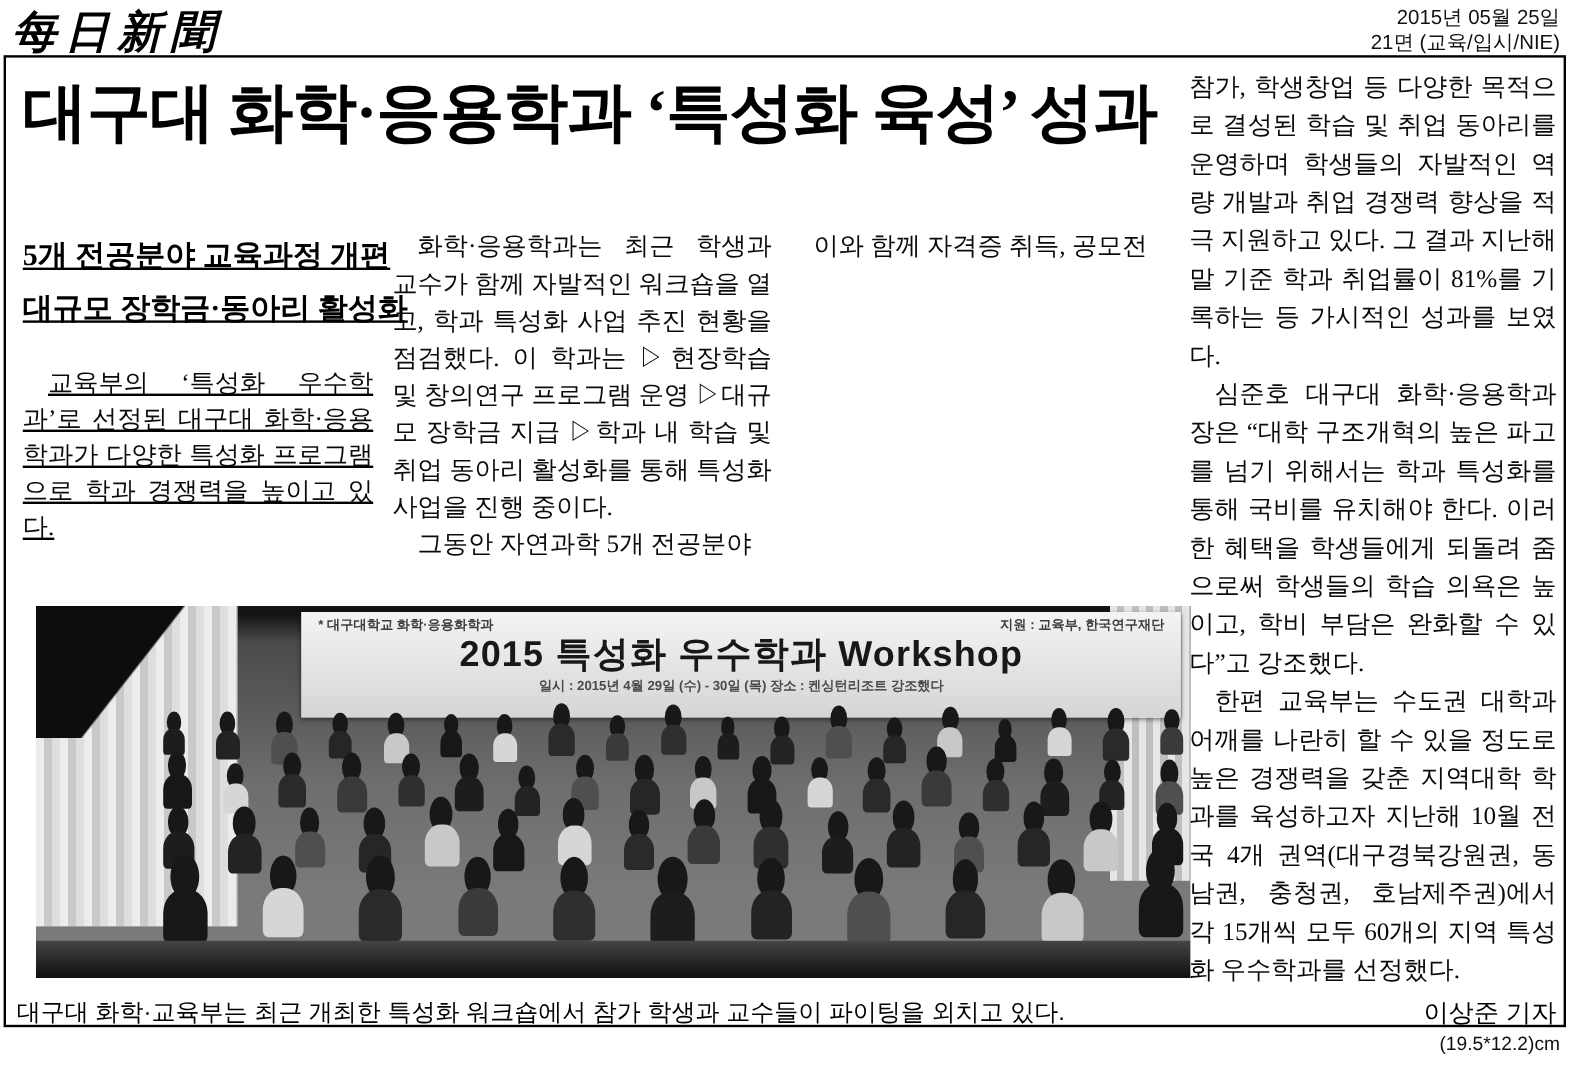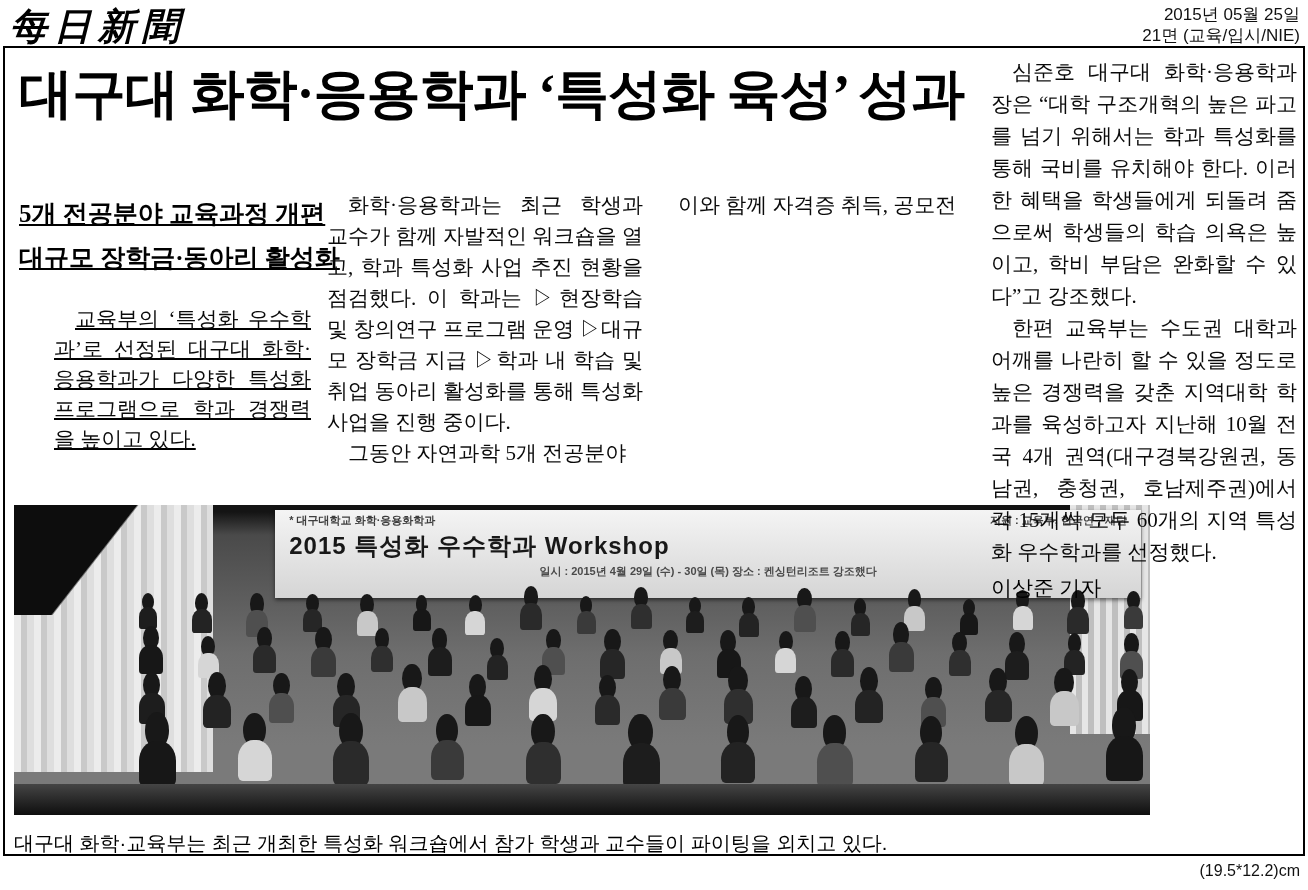--- a/index.html
+++ b/index.html
@@ -29,47 +29,47 @@
   }
   .col { position:absolute; text-align:justify; }
   .col p { font-size:21px; line-height:31px; text-align:justify; word-break:break-all; color:#0a0a0a; }
   .col p.indent { text-indent:1em; }
   .col1 { left:14px;  top:144px; width:292px;text-decoration:underline; }
   .col2 { left:322px; top:142px; width:316px; }
   .col3 { left:652px; top:142px; width:316px; }
   .col4 { left:986px; top:8px;   width:306px; }
   .col4 p { line-height:32px; }
   .subhead { font-size:25px; font-weight:700; line-height:44px; white-space:nowrap; color:#000; }
-  .col1 p { margin-top:24px; line-height:30px;margin-left:35px; }
-  .byline { margin-top:6px; text-align:left; font-family:Liberation Serif, serif;
+  .col1 p { margin-top:24px; line-height:30px; }
+  .byline { margin-top:6px; text-align:right; font-family:Liberation Sans, sans-serif;
             font-size:21px; font-weight:500; }
   
   .photo {
-    position:absolute; left:9px; top:457px; width:1136px; height:310px; overflow:hidden;
+    position:absolute; left:25px; top:457px; width:962px; height:310px; overflow:hidden;
     background:linear-gradient(#141414 0px, #141414 7px, #4a4a4a 30px, #6e6e6e 150px, #7a7a7a 240px);
   }
   .curtain-left {
     position:absolute; left:0; top:0; bottom:14%; width:17.5%;
     background:repeating-linear-gradient(90deg,#ececec 0 7px,#c9c9c9 7px 13px,#dedede 13px 20px);
   }
   .curtain-right {
     position:absolute; right:0; top:0; bottom:26%; width:7%;
     background:repeating-linear-gradient(90deg,#e6e6e6 0 6px,#bfbfbf 6px 12px);
   }
   .corner-dark {
     position:absolute; left:0; top:0; width:150px; height:110px;
     background:linear-gradient(128deg,#0d0d0d 52%,transparent 53%);
   }
   .photo-banner {
     position:absolute; left:23%; right:0.8%; top:5px; height:88px; padding:3px 14px 0;
     background:linear-gradient(#f4f4f4,#d5d5d5); box-shadow:0 2px 4px rgba(0,0,0,.55);
     font-family:"Liberation Sans", sans-serif; color:#2b2b2b;
   }
   .banner-meta { display:flex; justify-content:space-between; font-size:11px; font-weight:700; color:#3d3d3d; }
-  .banner-title { text-align:left; font-size:24px; font-weight:900; letter-spacing:1px; color:#181818; line-height:36px; }
+  .banner-title { text-align:center; font-size:30px; font-weight:900; letter-spacing:1px; color:#181818; line-height:36px; }
   .banner-sub { text-align:center; font-size:11px; font-weight:600; color:#4a4a4a; }
   .crowd-row { position:absolute; left:11%; right:0.6%; display:flex; justify-content:space-between; align-items:flex-end; }
   .person { position:relative; display:block; flex:none; width:var(--s); height:calc(var(--s)*2.0); }
   .person::before {
     content:''; position:absolute; top:0; left:16%; width:66%; height:50%;
     border-radius:50%; background:#181818;
   }
   .person::after {
     content:''; position:absolute; bottom:0; left:0; width:100%; height:60%;
     border-radius:45% 45% 14% 14%; background:var(--b);
@@ -209,20 +209,21 @@
           </div>
         </div>
       <div class="floor"></div>
     </div>
 
     <div class="caption-row">
       <span>대구대 화학·교육부는 최근 개최한 특성화 워크숍에서 참가 학생과 교수들이 파이팅을 외치고 있다.</span>
     </div>
 
     <div class="col col4">
+      <p>참가, 학생창업 등 다양한 목적으로 결성된 학습 및 취업 동아리를 운영하며 학생들의 자발적인 역량 개발과 취업 경쟁력 향상을 적극 지원하고 있다. 그 결과 지난해 말 기준 학과 취업률이 81%를 기록하는 등 가시적인 성과를 보였다.</p>
       <p class="indent">심준호 대구대 화학·응용학과장은 “대학 구조개혁의 높은 파고를 넘기 위해서는 학과 특성화를 통해 국비를 유치해야 한다. 이러한 혜택을 학생들에게 되돌려 줌으로써 학생들의 학습 의욕은 높이고, 학비 부담은 완화할 수 있다”고 강조했다.</p>
       <p class="indent">한편 교육부는 수도권 대학과 어깨를 나란히 할 수 있을 정도로 높은 경쟁력을 갖춘 지역대학 학과를 육성하고자 지난해 10월 전국 4개 권역(대구경북강원권, 동남권, 충청권, 호남제주권)에서 각 15개씩 모두 60개의 지역 특성화 우수학과를 선정했다.</p>
       <div class="byline">이상준 기자</div>
     </div>
 
   </div>
 
   <div class="size-note">(19.5*12.2)cm</div>
 
 </div>

